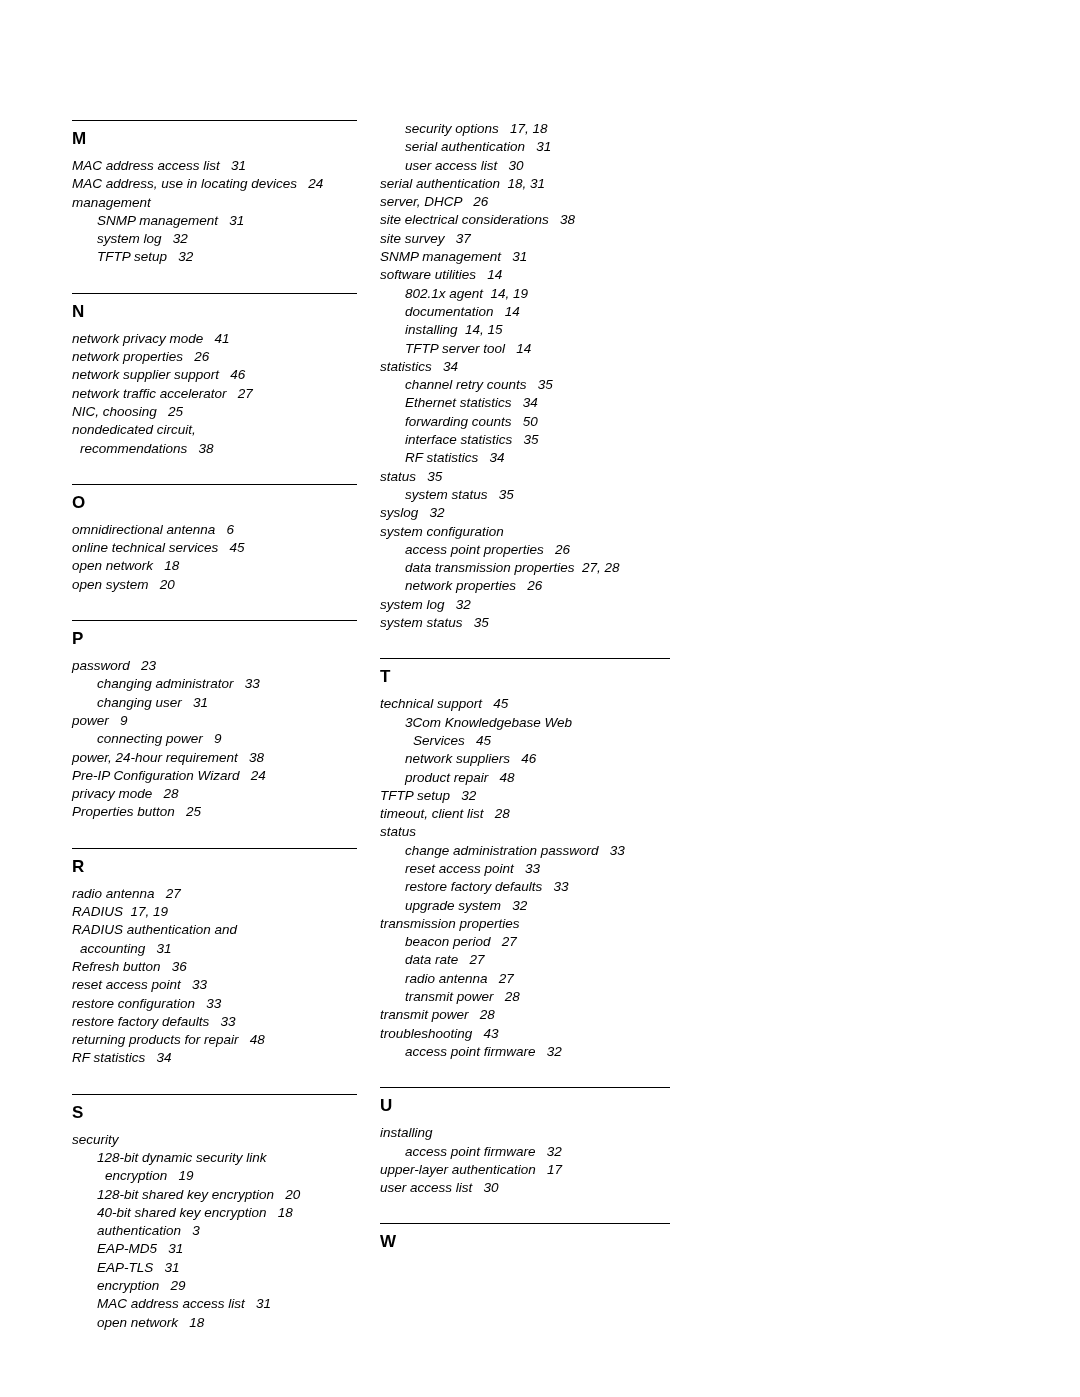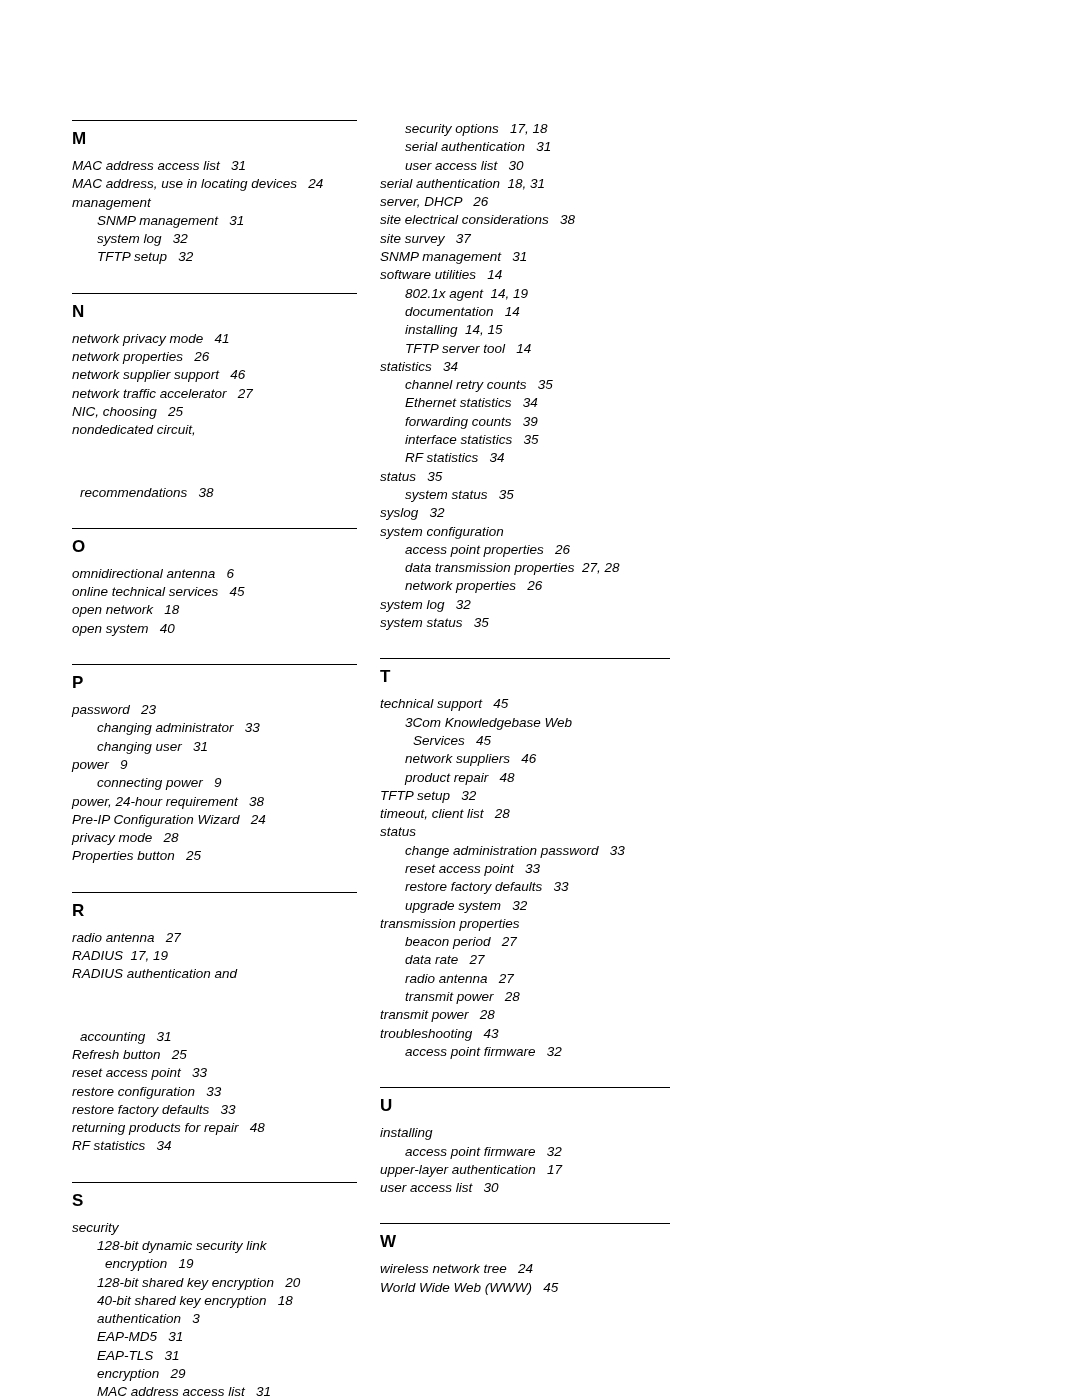--- a/index.html
+++ b/index.html
@@ -46,21 +46,21 @@
     margin: 0 0 26px 0;
     font-style: italic;
   }
   .entry {
     font-size: 13.5px;
     line-height: 18.3px;
     white-space: pre-wrap;
   }
   .lvl0 { padding-left: 0px; text-indent: 0; }
   .lvl1 { padding-left: 25px; text-indent: 0; }
-  .lvl0.cont { padding-left: 8px; margin-top: 44px; }
+  .lvl0.cont { padding-left: 8px; }
   .lvl1.cont { padding-left: 33px; }
   .sec { margin-bottom: 0; }
 </style>
 </head>
 <body>
 
 <div class="page">
   <div class="col col-left" id="left-column">
       <div class="sec">
         <div class="rule rule-left"></div>
@@ -87,21 +87,21 @@
           <div class="entry lvl0 cont">recommendations   38</div>
         </div>
       </div>
       <div class="sec">
         <div class="rule rule-left"></div>
         <div class="letter">O</div>
         <div class="entries">
           <div class="entry lvl0">omnidirectional antenna   6</div>
           <div class="entry lvl0">online technical services   45</div>
           <div class="entry lvl0">open network   18</div>
-          <div class="entry lvl0">open system   40</div>
+          <div class="entry lvl0">open system   20</div>
         </div>
       </div>
       <div class="sec">
         <div class="rule rule-left"></div>
         <div class="letter">P</div>
         <div class="entries">
           <div class="entry lvl0">password   23</div>
           <div class="entry lvl1">changing administrator   33</div>
           <div class="entry lvl1">changing user   31</div>
           <div class="entry lvl0">power   9</div>
@@ -113,21 +113,21 @@
         </div>
       </div>
       <div class="sec">
         <div class="rule rule-left"></div>
         <div class="letter">R</div>
         <div class="entries">
           <div class="entry lvl0">radio antenna   27</div>
           <div class="entry lvl0">RADIUS  17, 19</div>
           <div class="entry lvl0">RADIUS authentication and</div>
           <div class="entry lvl0 cont">accounting   31</div>
-          <div class="entry lvl0">Refresh button   25</div>
+          <div class="entry lvl0">Refresh button   36</div>
           <div class="entry lvl0">reset access point   33</div>
           <div class="entry lvl0">restore configuration   33</div>
           <div class="entry lvl0">restore factory defaults   33</div>
           <div class="entry lvl0">returning products for repair   48</div>
           <div class="entry lvl0">RF statistics   34</div>
         </div>
       </div>
       <div class="sec">
         <div class="rule rule-left"></div>
         <div class="letter">S</div>
@@ -158,21 +158,21 @@
           <div class="entry lvl0">site survey   37</div>
           <div class="entry lvl0">SNMP management   31</div>
           <div class="entry lvl0">software utilities   14</div>
           <div class="entry lvl1">802.1x agent  14, 19</div>
           <div class="entry lvl1">documentation   14</div>
           <div class="entry lvl1">installing  14, 15</div>
           <div class="entry lvl1">TFTP server tool   14</div>
           <div class="entry lvl0">statistics   34</div>
           <div class="entry lvl1">channel retry counts   35</div>
           <div class="entry lvl1">Ethernet statistics   34</div>
-          <div class="entry lvl1">forwarding counts   39</div>
+          <div class="entry lvl1">forwarding counts   50</div>
           <div class="entry lvl1">interface statistics   35</div>
           <div class="entry lvl1">RF statistics   34</div>
           <div class="entry lvl0">status   35</div>
           <div class="entry lvl1">system status   35</div>
           <div class="entry lvl0">syslog   32</div>
           <div class="entry lvl0">system configuration</div>
           <div class="entry lvl1">access point properties   26</div>
           <div class="entry lvl1">data transmission properties  27, 28</div>
           <div class="entry lvl1">network properties   26</div>
           <div class="entry lvl0">system log   32</div>
@@ -211,19 +211,15 @@
         <div class="entries">
           <div class="entry lvl0">installing</div>
           <div class="entry lvl1">access point firmware   32</div>
           <div class="entry lvl0">upper-layer authentication   17</div>
           <div class="entry lvl0">user access list   30</div>
         </div>
       </div>
       <div class="sec">
         <div class="rule rule-right"></div>
         <div class="letter">W</div>
-        <div class="entries">
-          <div class="entry lvl0">wireless network tree   24</div>
-          <div class="entry lvl0">World Wide Web (WWW)   45</div>
-        </div>
       </div>
     </div>
 </div>
 
 </body></html>

